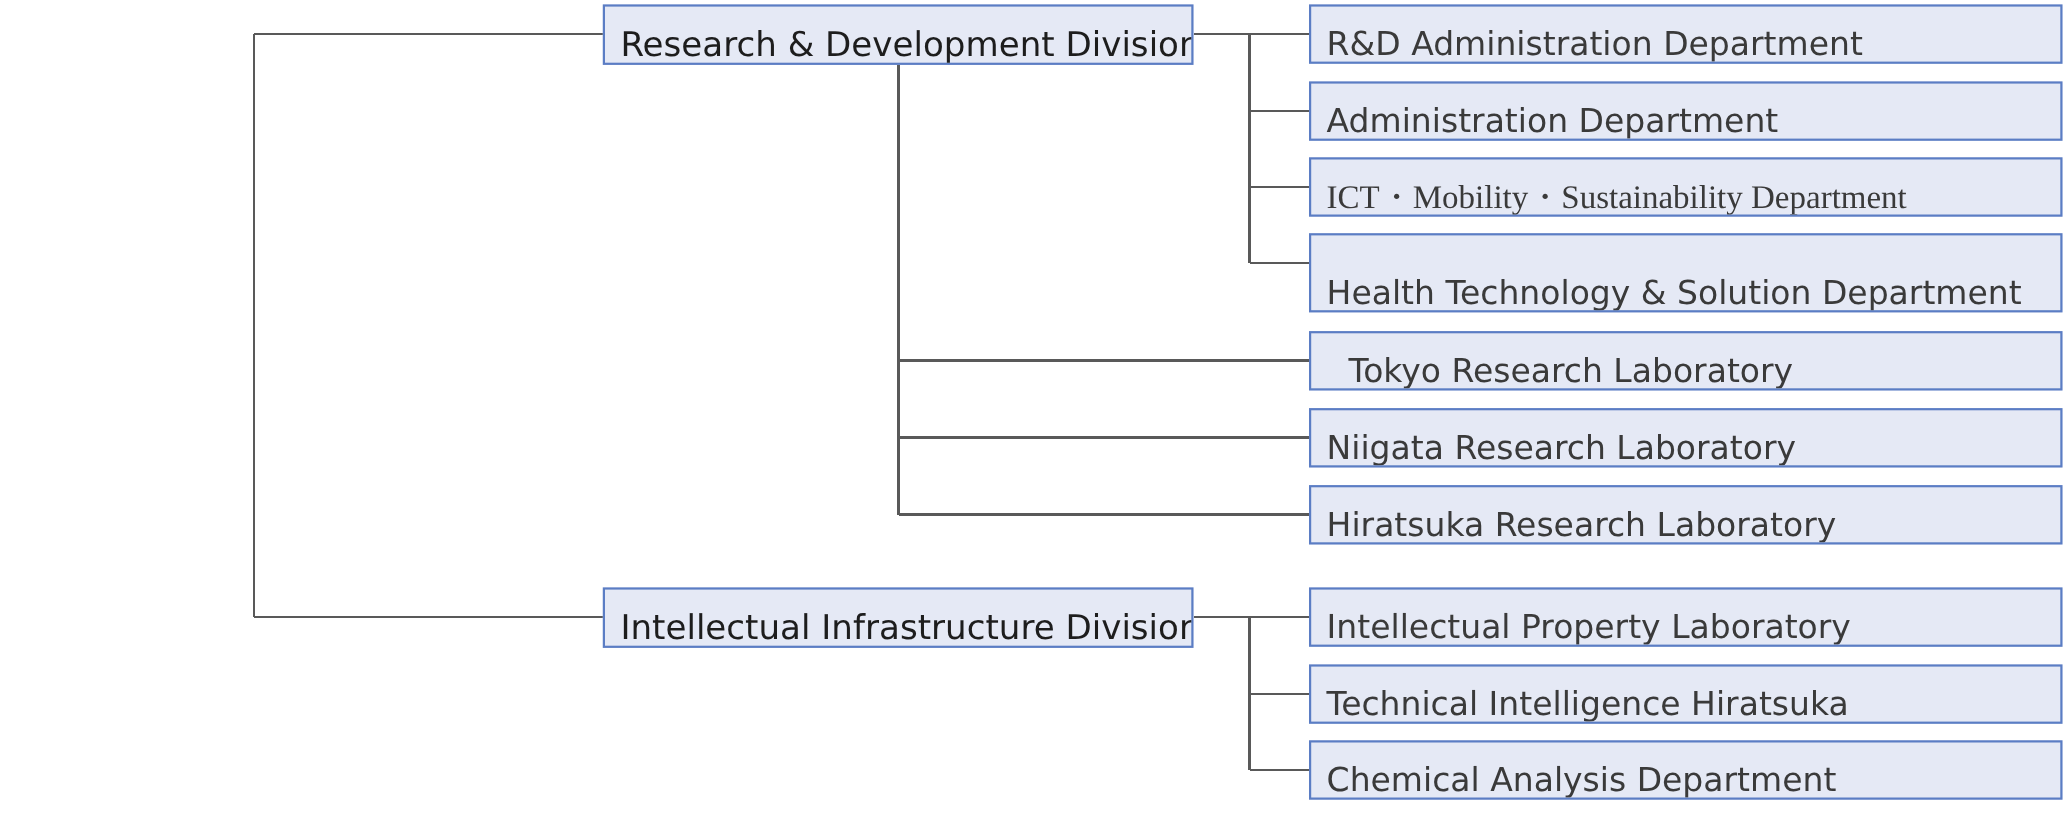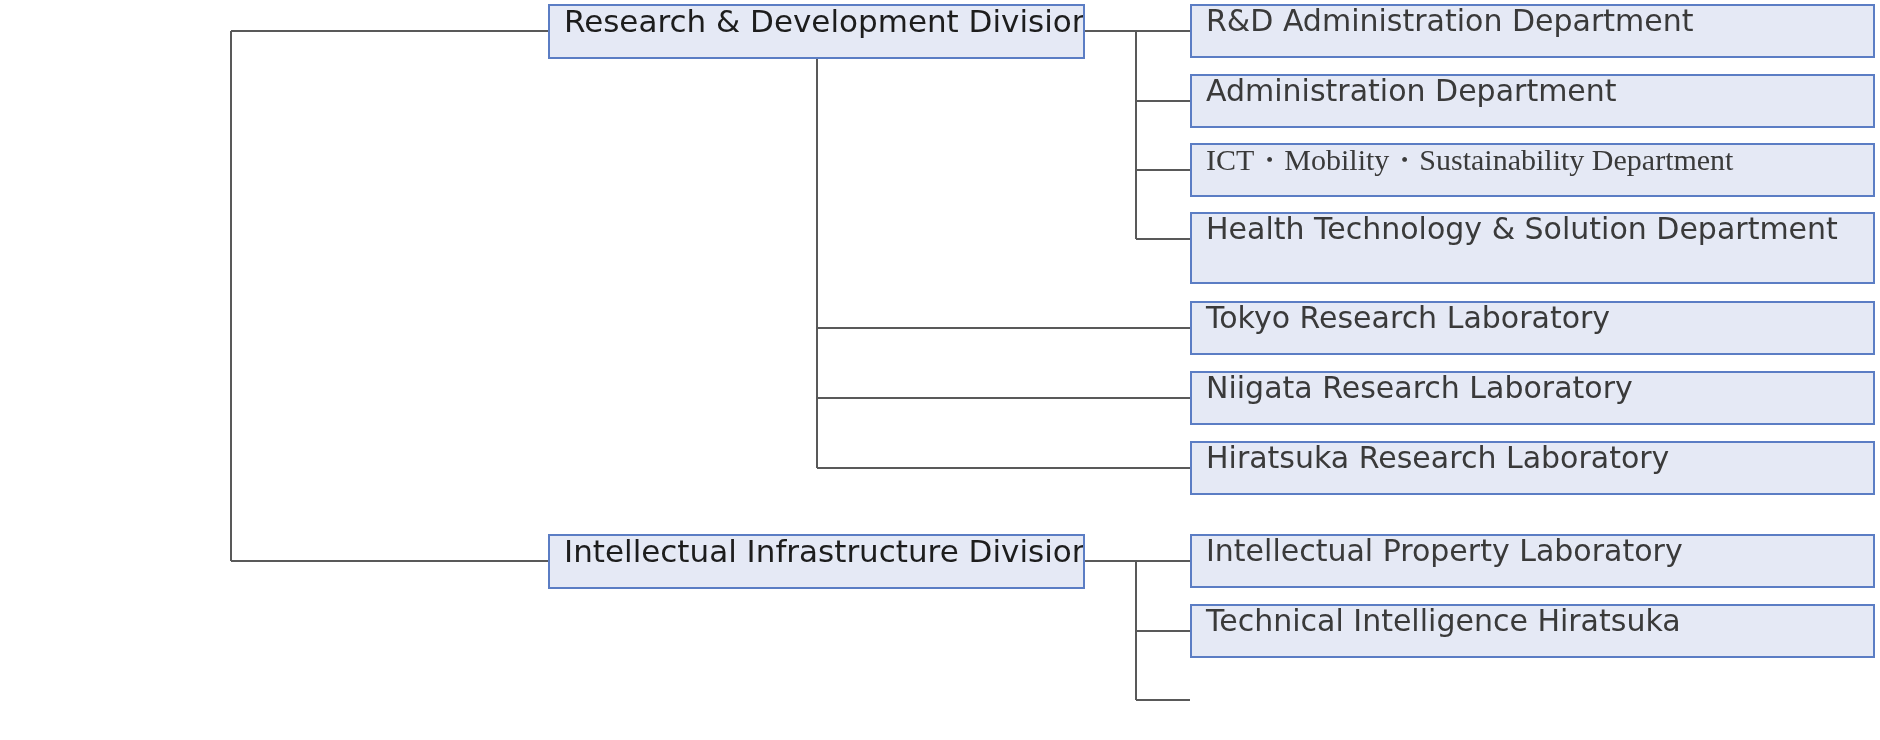--- a/index.html
+++ b/index.html
@@ -21,21 +21,21 @@
     left: 0; top: 0;
     width: 1880px;
     height: 740px;
     pointer-events: none;
   }
   .node {
     position: absolute;
     background: #e5e9f5;
     border: 2px solid #5b7dc4;
     display: flex;
-    align-items: flex-start;
+    align-items: flex-end;
     color: #333333;
     font-size: 30px;
     line-height: 1;
     white-space: nowrap;
     overflow: hidden;
   }
   .node .label {
     padding-left: 14px;
     display: block;
   }
@@ -100,34 +100,37 @@
   </div>
 
   <div class="node leaf" style="left:1190px; top:143px; width:685px; height:54px;font-family:Liberation Serif, serif;">
     <span class="label">ICT・Mobility・Sustainability Department</span>
   </div>
 
   <div class="node leaf" style="left:1190px; top:212px; width:685px; height:72px;">
     <span class="label">Health Technology &amp; Solution Department</span>
   </div>
 
-  <div class="node leaf" style="left:1190px; top:301px; width:685px; height:54px;">
+  <div class="node leaf" style="left:1190px; top:301px; width:685px; height:54px;padding-left:20px;">
     <span class="label">Tokyo Research Laboratory</span>
   </div>
 
   <div class="node leaf" style="left:1190px; top:371px; width:685px; height:54px;">
     <span class="label">Niigata Research Laboratory</span>
   </div>
 
   <div class="node leaf" style="left:1190px; top:441px; width:685px; height:54px;">
     <span class="label">Hiratsuka Research Laboratory</span>
   </div>
 
   <div class="node leaf" style="left:1190px; top:534px; width:685px; height:54px;">
     <span class="label">Intellectual Property Laboratory</span>
   </div>
 
   <div class="node leaf" style="left:1190px; top:604px; width:685px; height:54px;">
     <span class="label">Technical Intelligence Hiratsuka</span>
   </div>
 
+  <div class="node leaf" style="left:1190px; top:673px; width:685px; height:54px;">
+    <span class="label">Chemical Analysis Department</span>
+  </div>
 
 </div>
 
 </body></html>

